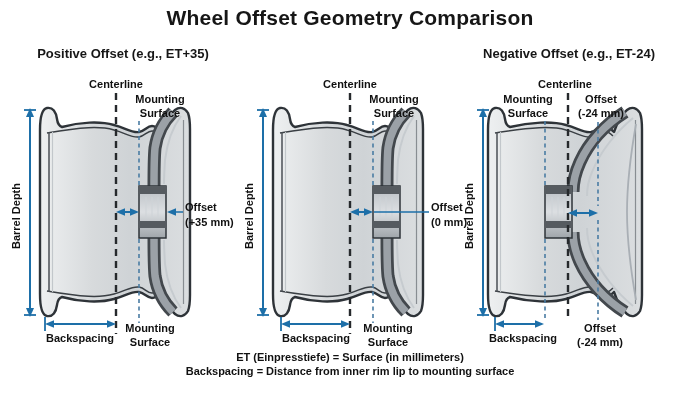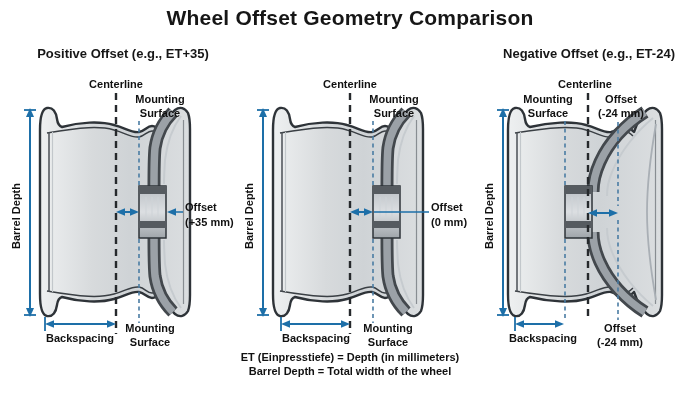--- a/index.html
+++ b/index.html
@@ -178,21 +178,21 @@
       </g>
       <text class="lbl" x="83" y="276" text-anchor="middle">Backspacing</text>
       <text class="lbl" x="117" y="22" text-anchor="middle">Centerline</text>
       <text class="lbl" x="161" y="37" text-anchor="middle">Mounting</text>
       <text class="lbl" x="161" y="51" text-anchor="middle">Surface</text>
       <text class="lbl" x="155" y="266" text-anchor="middle">Mounting</text>
       <text class="lbl" x="155" y="280" text-anchor="middle">Surface</text>
     </svg>
   </div>
 
-  <div class="panel" style="left:466px">
+  <div class="panel" style="left:446px">
     <div class="panel-title" style="left:0px">Negative Offset (e.g., ET-24)</div>
     <svg width="233" height="334" viewBox="0 0 233 334">
       <path class="sil" d="M42 64 C42 50,44 43,49 42 C55 41,58 46,59 53 C59.5 57,61 60,64 61 C84 56,106 55,120 59 C132 62,137 67,145 66 C151 65,153 60,158 60 C162 60,165 63,168 66 C171 57,176 48,181 44 C186 40,191 42,194 47 C195.5 51,196 56,196 63 L196 229 C196 236,195.5 241,194 245 C191 250,186 252,181 248 C176 244,171 235,168 226 C165 229,162 232,158 232 C153 232,151 227,145 226 C137 225,132 230,120 233 C106 237,84 236,64 231 C61 232,59.5 235,59 239 C58 246,55 251,49 250 C44 249,42 242,42 228 Z"></path>
       <path class="deckline" d="M49 67 C86 61,106 60,120 64 C132 67,137 72,145 71 C151 70,153 65,158 65 C162 65,165 68,167 70"></path>
       <path class="deckline" d="M49 225 C86 231,106 232,120 228 C132 225,137 220,145 221 C151 222,153 227,158 227 C162 227,165 224,167 222"></path>
       <line class="barrel-dark" x1="51" y1="66" x2="51" y2="226"></line>
       <line class="barrel-light" x1="54.5" y1="66" x2="54.5" y2="226"></line>
       <line class="wall-inner" x1="189.5" y1="54" x2="189.5" y2="238"></line>
       <path class="dish-edge" d="M190 58 C184 92,181 120,181 146 C181 172,184 200,190 234"></path>
       <path class="dish-hl" d="M187 52 C170 66,154 86,146 106 C143 113,141 121,141 130"></path>
@@ -242,17 +242,17 @@
       <text class="lbl" x="82" y="37" text-anchor="middle">Mounting</text>
       <text class="lbl" x="82" y="51" text-anchor="middle">Surface</text>
       <text class="lbl" x="155" y="37" text-anchor="middle">Offset</text>
       <text class="lbl" x="155" y="51" text-anchor="middle">(-24 mm)</text>
       <text class="lbl" x="154" y="266" text-anchor="middle">Offset</text>
       <text class="lbl" x="154" y="280" text-anchor="middle">(-24 mm)</text>
     </svg>
   </div>
 
   <div class="legend">
-    <div>ET (Einpresstiefe) = Depth (in millimeters)</div>
-    <div>Barrel Depth = Total width of the wheel</div>
+    <div>ET (Einpresstiefe) = Surface (in millimeters)</div>
+    <div>Backspacing = Distance from inner rim lip to mounting surface</div>
   </div>
 
 </div>
 
 </body></html>

